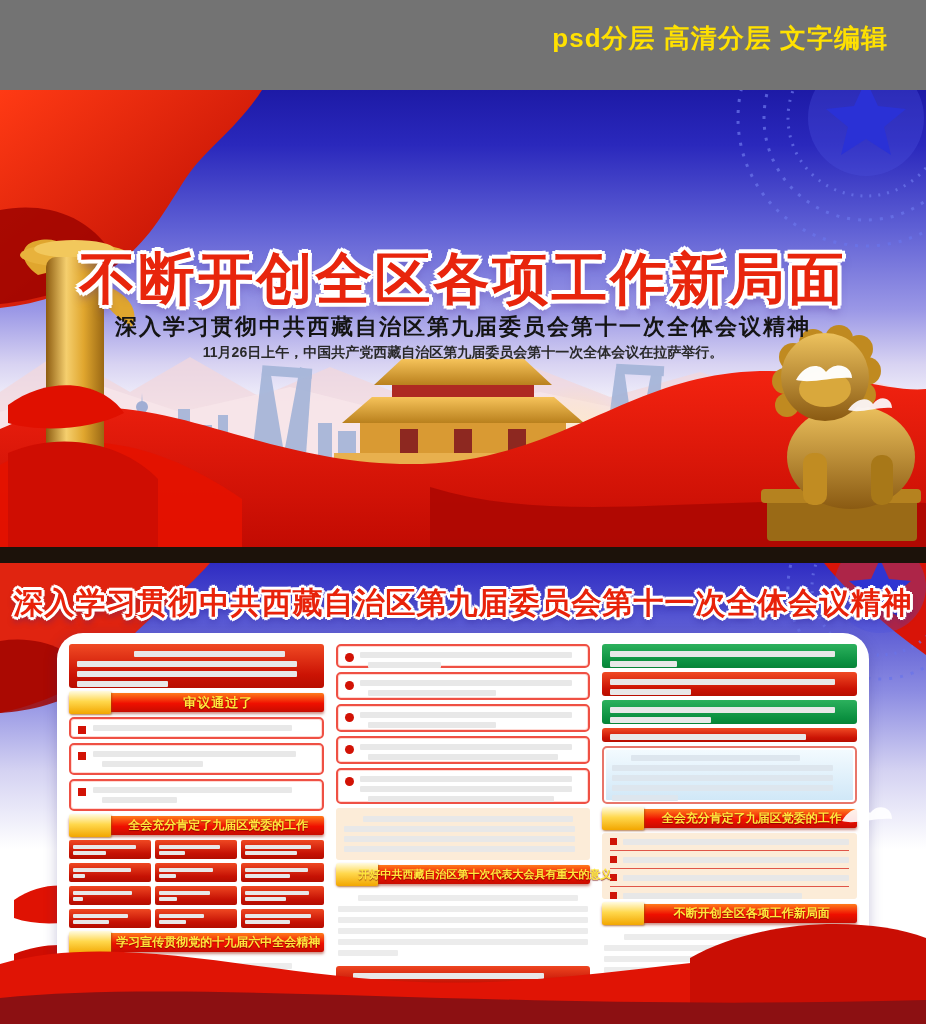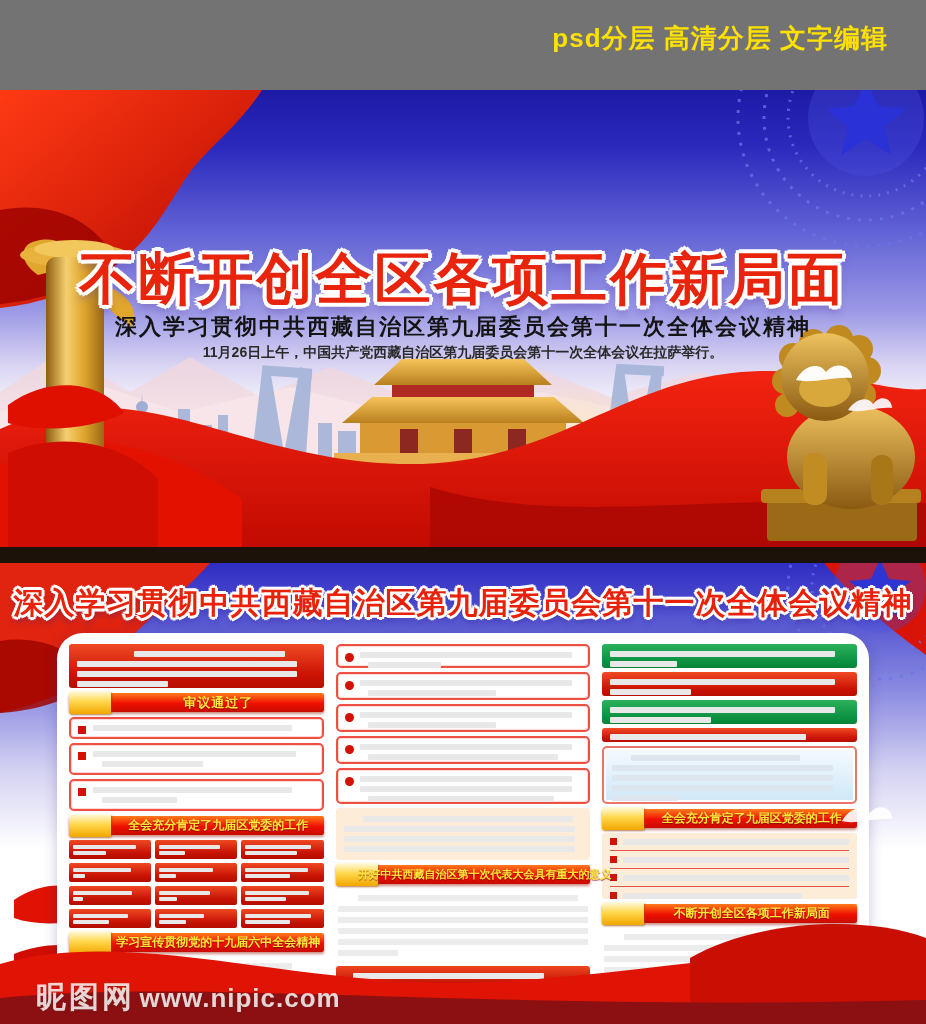--- a/index.html
+++ b/index.html
@@ -498,18 +498,14 @@
     <svg class="wave2" width="926" height="110" viewBox="0 0 926 110">
       <path d="M0,50 C120,16 260,62 420,68 C600,74 740,26 926,42 L926,110 L0,110 Z" fill="#e01405"></path>
       <path d="M690,44 C760,4 868,2 926,24 L926,110 L690,110 Z" fill="#c90e04"></path>
       <path d="M0,84 C200,64 500,98 926,86 L926,110 L0,110 Z" fill="#8c1012"></path>
     </svg>
 
     <svg class="dove2" width="70" height="44" viewBox="0 0 70 44">
       <path d="M6,26 C14,12 28,10 34,18 C42,8 56,12 56,24 C42,22 18,30 6,26 Z" fill="#ffffff" opacity="0.9"></path>
     </svg>
 
-    <div class="wm-site">
-      <span class="nm">昵图网</span>
-      <span class="url">www.nipic.com</span>
-    </div>
   </section>
 </div>
 
 </body></html>

